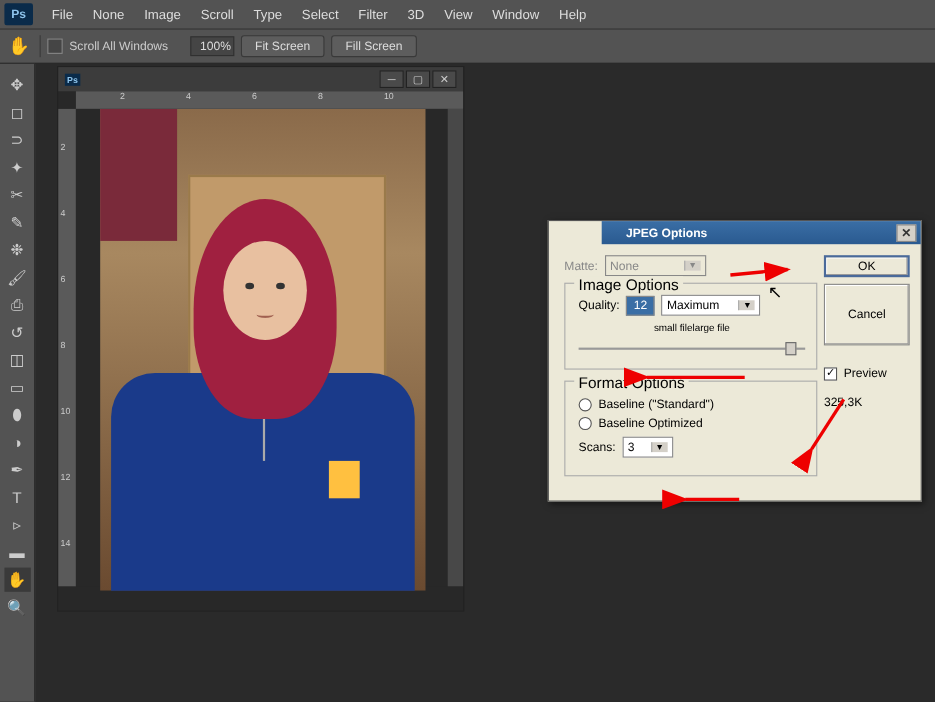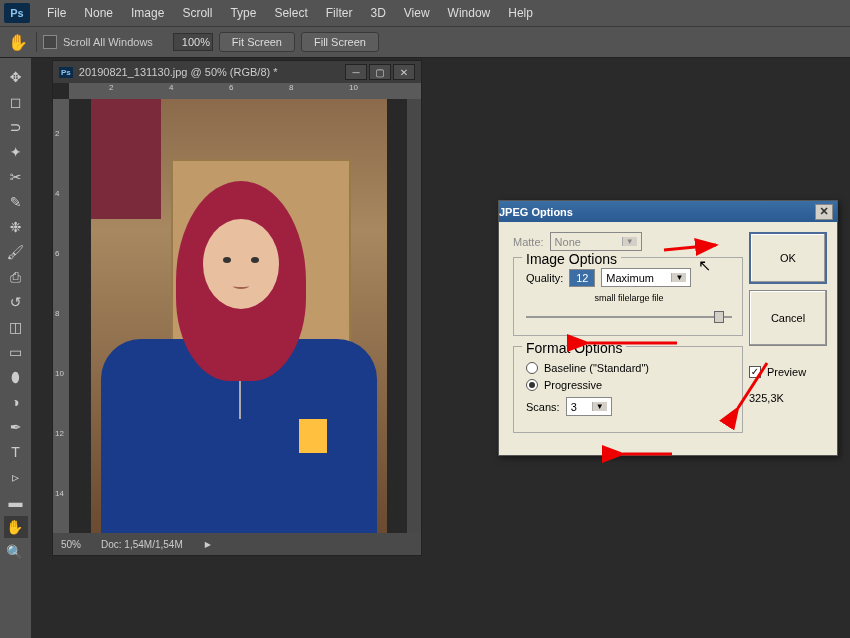--- a/index.html
+++ b/index.html
@@ -48,26 +48,26 @@
 .face{position:absolute;left:112px;top:120px;width:76px;height:90px;background:#e8c0a0;border-radius:50%;}
 .eye{position:absolute;width:8px;height:6px;background:#333;border-radius:50%;top:38px;}
 .eye.l{left:20px;}.eye.r{right:20px;}
 .mouth{position:absolute;left:30px;top:64px;width:16px;height:6px;border-bottom:2px solid #a06050;border-radius:50%;}
 .jacket{position:absolute;left:10px;top:240px;width:276px;height:210px;background:#1a3a8a;border-radius:40px 40px 0 0;}
 .jacket::before{content:'';position:absolute;left:50%;top:10px;width:2px;height:70px;background:#aaa;}
 .badge{position:absolute;right:50px;top:80px;width:28px;height:34px;background:#ffc040;}
 
 
 .dialog { position:absolute; left:466px; top:142px; width:340px; background:#ece9d8; border:1px solid #555; font-size:11px; box-shadow:2px 2px 6px rgba(0,0,0,0.5);}
-.dlg-title { background:linear-gradient(#3a6ea5,#2a5a90);color:#fff;height:21px;display:flex;align-items:center;padding:0 4px 0 0;font-weight:bold;font-size:11px;}
+.dlg-title { background:linear-gradient(#3a6ea5,#2a5a90);color:#fff;height:21px;display:flex;align-items:center;padding:0 4px 0 22px;font-weight:bold;font-size:11px;margin-left:48px;}
 .dlg-close { margin-left:auto;width:18px;height:16px;background:#d4d0c8;border:1px solid #888;display:flex;align-items:center;justify-content:center;font-size:11px;color:#333;font-weight:bold;}
 .dlg-body { padding:10px 10px 12px 14px; position:relative;}
 .dlg-right { position:absolute;right:10px;top:10px;width:78px;display:flex;flex-direction:column;gap:6px;}
 .dlg-btn { background:#ece9d8;border:1px solid #888;padding:21px 0;text-align:center;font-size:11px;cursor:default;box-shadow:inset -1px -1px #999,inset 1px 1px #fff;}
-.dlg-btn.default{border:2px solid #4a6a9a;padding:18px 0;text-align:center;}
+.dlg-btn.default{border:2px solid #4a6a9a;padding:2px 0;text-align:center;}
 .dlg-left { width:230px;}
 .row { display:flex;align-items:center;gap:6px;margin-bottom:6px;}
 .sel { border:1px solid #888;background:#fff;padding:1px 4px;height:19px;display:flex;align-items:center;min-width:80px;position:relative;font-size:11px;}
 .sel .arrow{margin-left:auto;font-size:8px;background:#d4d0c8;padding:0 3px;border-left:1px solid #aaa;}
 .sel.disabled{background:#ece9d8;color:#888;}
 .fieldset { border:1px solid #aaa;padding:10px 10px 10px 12px;margin-bottom:10px;position:relative;}
 .fieldset .legend{position:absolute;top:-7px;left:8px;background:#ece9d8;padding:0 4px;font-size:14px;}
 .numbox { border:1px solid #888;background:#fff;width:28px;height:18px;display:flex;align-items:center;justify-content:center;}
 .numbox.sel-q{background:#3a6ea5;color:#fff;width:26px;}
 .slider { position:relative;height:16px;margin-top:6px;}
@@ -138,21 +138,20 @@
     <div class="tool">▬</div>
     <div class="tool active">✋</div>
     <div class="tool">🔍</div>
   </div>
 
   <div class="workspace">
 
     <div class="docwin">
       <div class="docwin-tab">
         <span style="background:#0a2b4a;color:#8ec4ec;font-size:8px;padding:1px 2px;font-weight:bold;">Ps</span>
-        <span>20190821_131130.jpg @ 50% (RGB/8) *</span>
         <div class="x-btns">
           <div class="wbtn">─</div>
           <div class="wbtn">▢</div>
           <div class="wbtn">✕</div>
         </div>
       </div>
       <div class="ruler-h">
         <span style="left:40px">2</span>
         <span style="left:100px">4</span>
         <span style="left:160px">6</span>
@@ -178,25 +177,20 @@
             </div>
           <div class="scarf"></div>
           <div class="face">
               <div class="eye l"></div>
               <div class="eye r"></div>
               <div class="mouth"></div>
             </div>
         </div>
       </div>
       <div class="scrollbar-v"></div>
-      <div class="statusbar">
-        <span>50%</span>
-        <span>Doc: 1,54M/1,54M</span>
-        <span class="tri">▶</span>
-      </div>
     </div>
 
     <div class="dialog">
       <div class="dlg-title">
         <span>JPEG Options</span>
         <div class="dlg-close">✕</div>
       </div>
       <div class="dlg-body">
         <div class="dlg-right">
           <div class="dlg-btn default">OK</div>
@@ -238,22 +232,22 @@
             </div>
           </div>
 
           <div class="fieldset">
             <div class="legend">Format Options</div>
             <div class="radio-row">
               <span class="radio"></span>
               <span>Baseline ("Standard")</span>
             </div>
             <div class="radio-row">
-              <span class="radio on"></span>
-              <span>Progressive</span>
+              <span class="radio"></span>
+              <span>Baseline Optimized</span>
             </div>
             <div class="row" style="margin-top:6px;">
               <span>Scans:</span>
               <div class="sel" style="width:46px;min-width:46px;">
                 <span>3</span>
                   <span class="arrow">▼</span>
               </div>
             </div>
           </div>
         </div>

